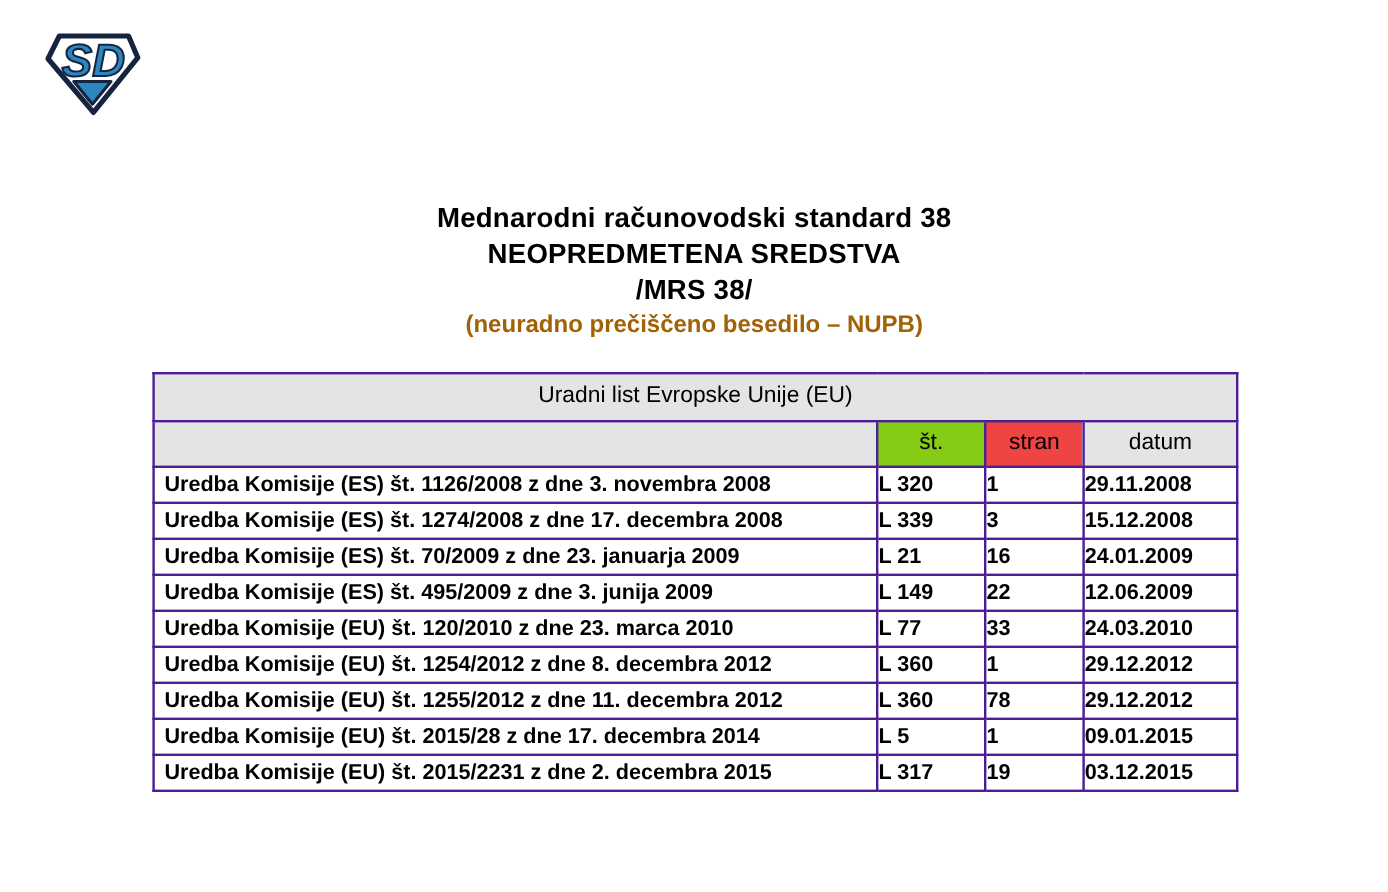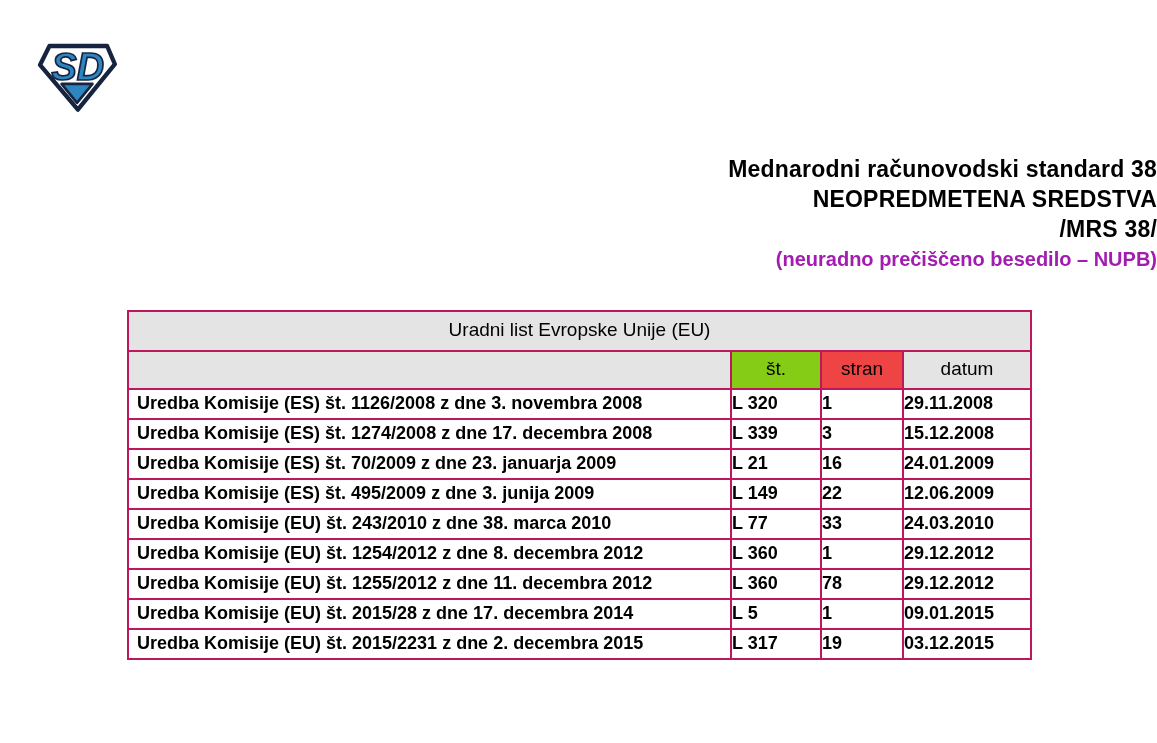--- a/index.html
+++ b/index.html
@@ -6,28 +6,28 @@
   html,body { width:1157px; height:743px; }
   body {
     position:relative;
     background:#ffffff;
     overflow:hidden;
     font-family:"Liberation Sans", sans-serif;
     color:#000;
   }
   .logo {
     position:absolute;
-    left:33px; top:40px;
+    left:33px; top:24px;
     width:88px; height:74px;
   }
   .title-block {
     position:absolute;
-    left:0; top:154px;
+    left:0; top:166px;
     width:1157px;
-    text-align:right;
+    text-align:center;
     font-weight:bold;
   }
   .title-line {
     font-size:23px;
     line-height:30px;
     letter-spacing:0.2px;
   }
   .subtitle-line {
     font-size:20px;
     line-height:30px;
@@ -37,21 +37,21 @@
     left:127px; top:310px;
     width:903px;
     border-collapse:collapse;
     table-layout:fixed;
   }
   table.journal col.c1 { width:603px; }
   table.journal col.c2 { width:90px; }
   table.journal col.c3 { width:82px; }
   table.journal col.c4 { width:128px; }
   table.journal th, table.journal td {
-    border:2px solid #be185d;
+    border:2px solid #4c1d95;
     overflow:hidden;
     white-space:nowrap;
     vertical-align:top;
   }
   table.journal th {
     font-weight:normal;
     font-size:19px;
     text-align:center;
   }
   tr.caption-row th { height:40px; padding-top:7px; }
@@ -73,21 +73,21 @@
     <path d="M7 29 L18 7 L85 7 L94 28 L51 81 Z" fill="#ffffff" stroke="#16243f" stroke-width="5" stroke-linejoin="round"></path>
     <path d="M32 51 L68 51 L50 73 Z" fill="#2e86c1" stroke="#16243f" stroke-width="3" stroke-linejoin="round"></path>
     <text x="51" y="46" text-anchor="middle" font-family="Liberation Sans, sans-serif" font-size="44" font-weight="bold" font-style="italic" fill="#2e86c1" stroke="#16243f" stroke-width="2">SD</text>
   </svg>
 </div>
 
 <div class="title-block">
   <div class="title-line">Mednarodni računovodski standard 38</div>
   <div class="title-line">NEOPREDMETENA SREDSTVA</div>
   <div class="title-line">/MRS 38/</div>
-  <div class="subtitle-line" style="color: #a21caf;">(neuradno prečiščeno besedilo – NUPB)</div>
+  <div class="subtitle-line" style="color: #a16207;">(neuradno prečiščeno besedilo – NUPB)</div>
 </div>
 
 <table class="journal">
   <colgroup>
       <col class="c1">
       <col class="c2">
       <col class="c3">
       <col class="c4">
     </colgroup>
   <thead>
@@ -120,21 +120,21 @@
       <td class="c-num">16</td>
       <td class="c-num">24.01.2009</td>
     </tr>
     <tr>
       <td class="c-act">Uredba Komisije (ES) št. 495/2009 z dne 3. junija 2009</td>
       <td class="c-num">L 149</td>
       <td class="c-num">22</td>
       <td class="c-num">12.06.2009</td>
     </tr>
     <tr>
-      <td class="c-act">Uredba Komisije (EU) št. 243/2010 z dne 38. marca 2010</td>
+      <td class="c-act">Uredba Komisije (EU) št. 120/2010 z dne 23. marca 2010</td>
       <td class="c-num">L 77</td>
       <td class="c-num">33</td>
       <td class="c-num">24.03.2010</td>
     </tr>
     <tr>
       <td class="c-act">Uredba Komisije (EU) št. 1254/2012 z dne 8. decembra 2012</td>
       <td class="c-num">L 360</td>
       <td class="c-num">1</td>
       <td class="c-num">29.12.2012</td>
     </tr>

